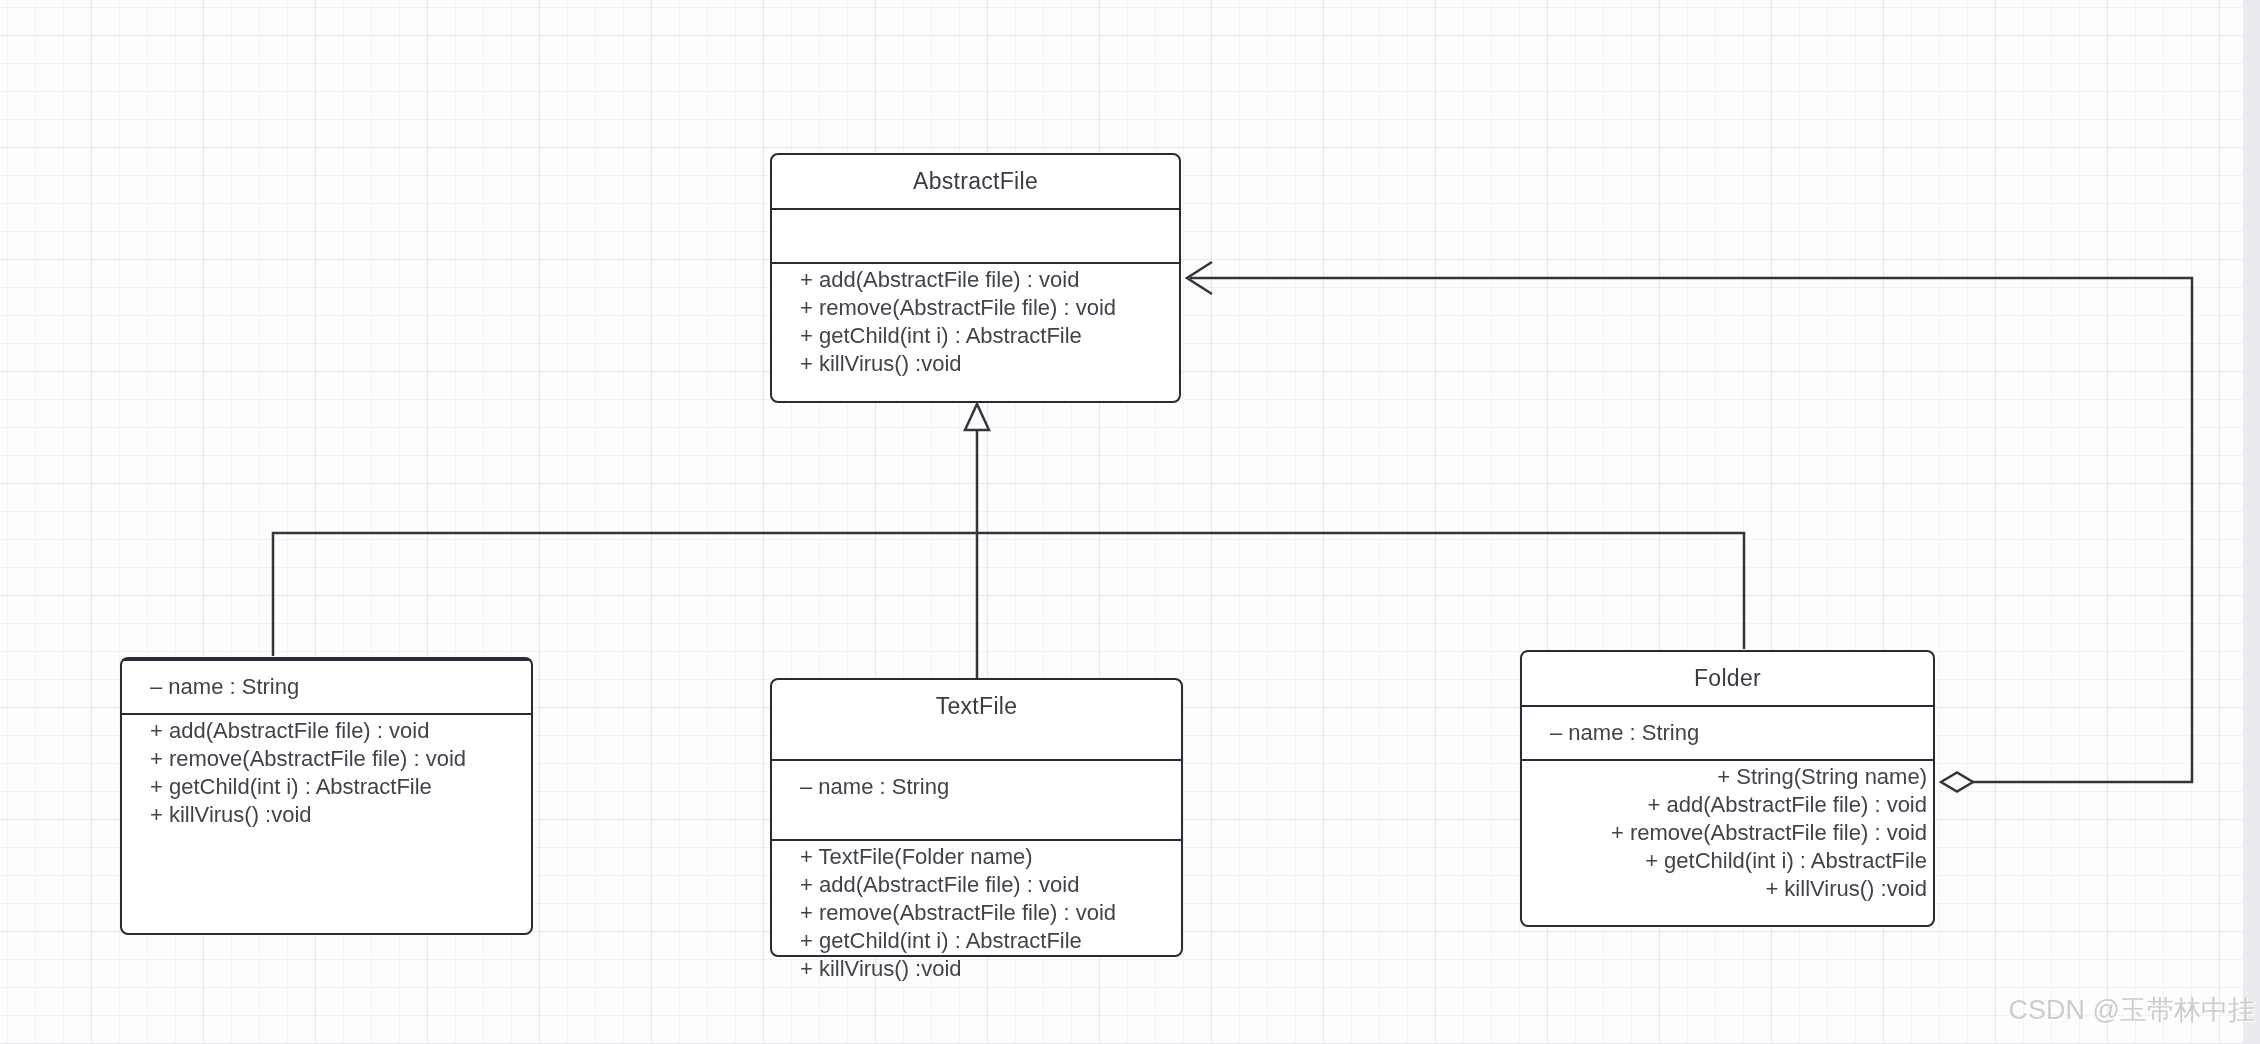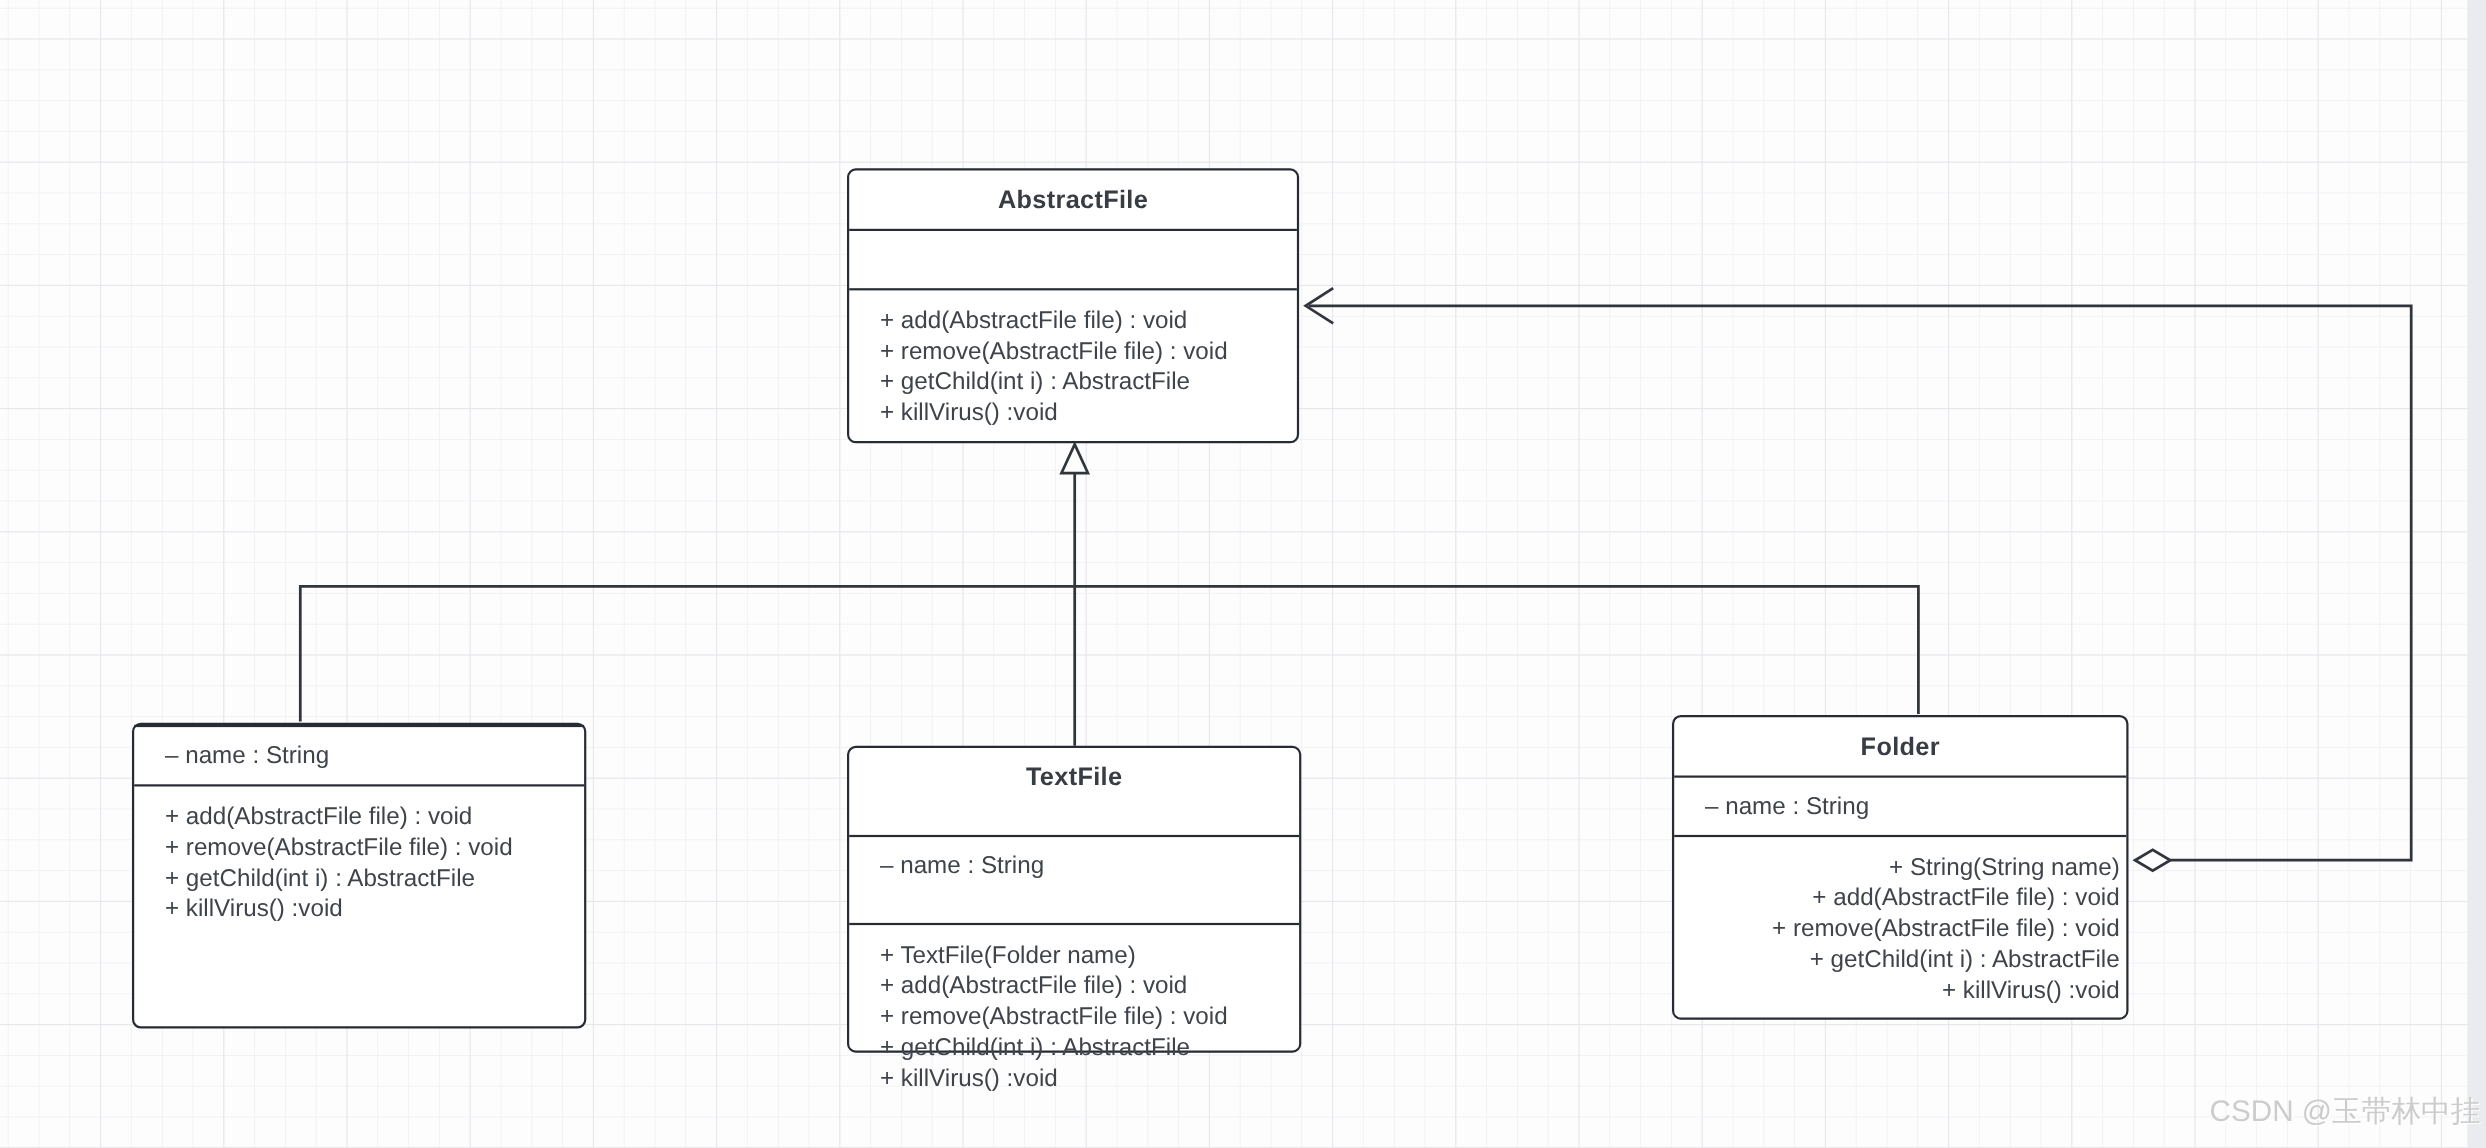--- a/index.html
+++ b/index.html
@@ -35,37 +35,37 @@
     color: #3f444b;
     z-index: 2;
   }
   .uml-title {
     height: 53px;
     flex: 0 0 auto;
     display: flex;
     align-items: center;
     justify-content: center;
     font-size: 23px;
-    font-weight: bold;
+    font-weight: normal;
     color: #383d44;
     letter-spacing: 0.3px;
   }
   .uml-attrs {
     height: 54px;
     flex: 0 0 auto;
     border-top: 2.5px solid #272c34;
     display: flex;
     align-items: center;
     padding-left: 28px;
     font-size: 22px;
   }
   .uml-methods {
     flex: 1 1 auto;
     border-top: 2.5px solid #272c34;
-    padding: 13px 6px 12px 28px;
+    padding: 2px 6px 12px 28px;
     font-size: 22px;
   }
   .uml-line {
     height: 28px;
     line-height: 28px;
     white-space: nowrap;
   }
 
   .connectors {
     position: absolute;

